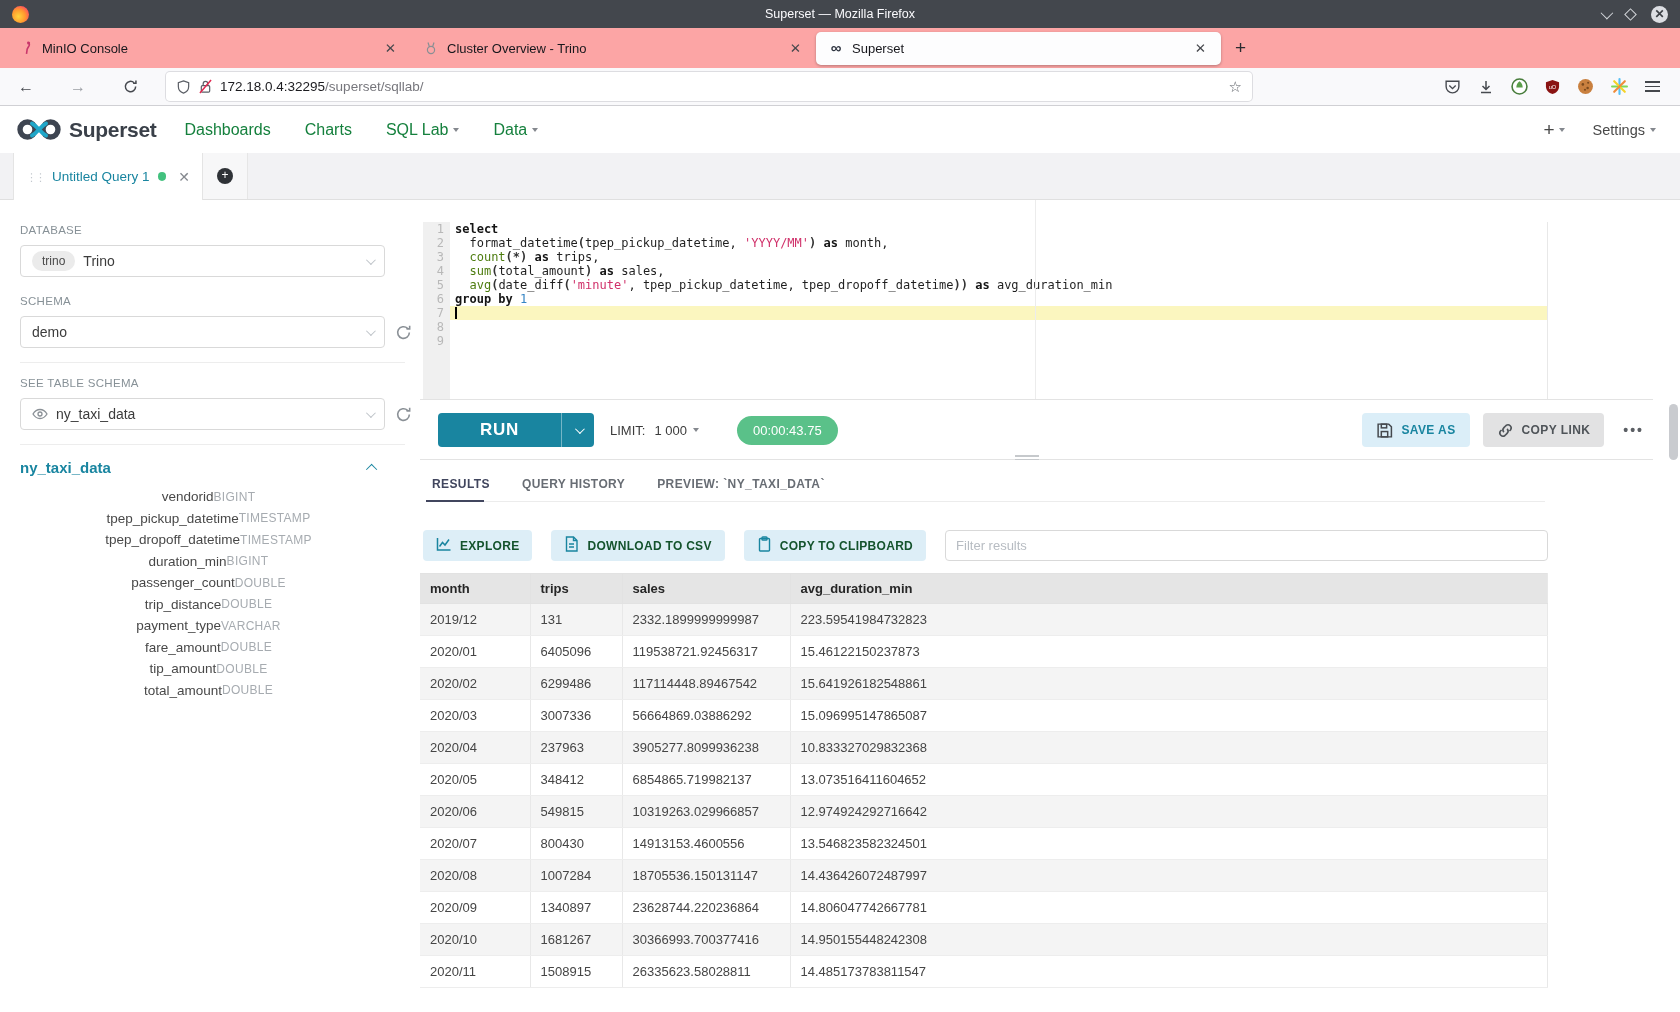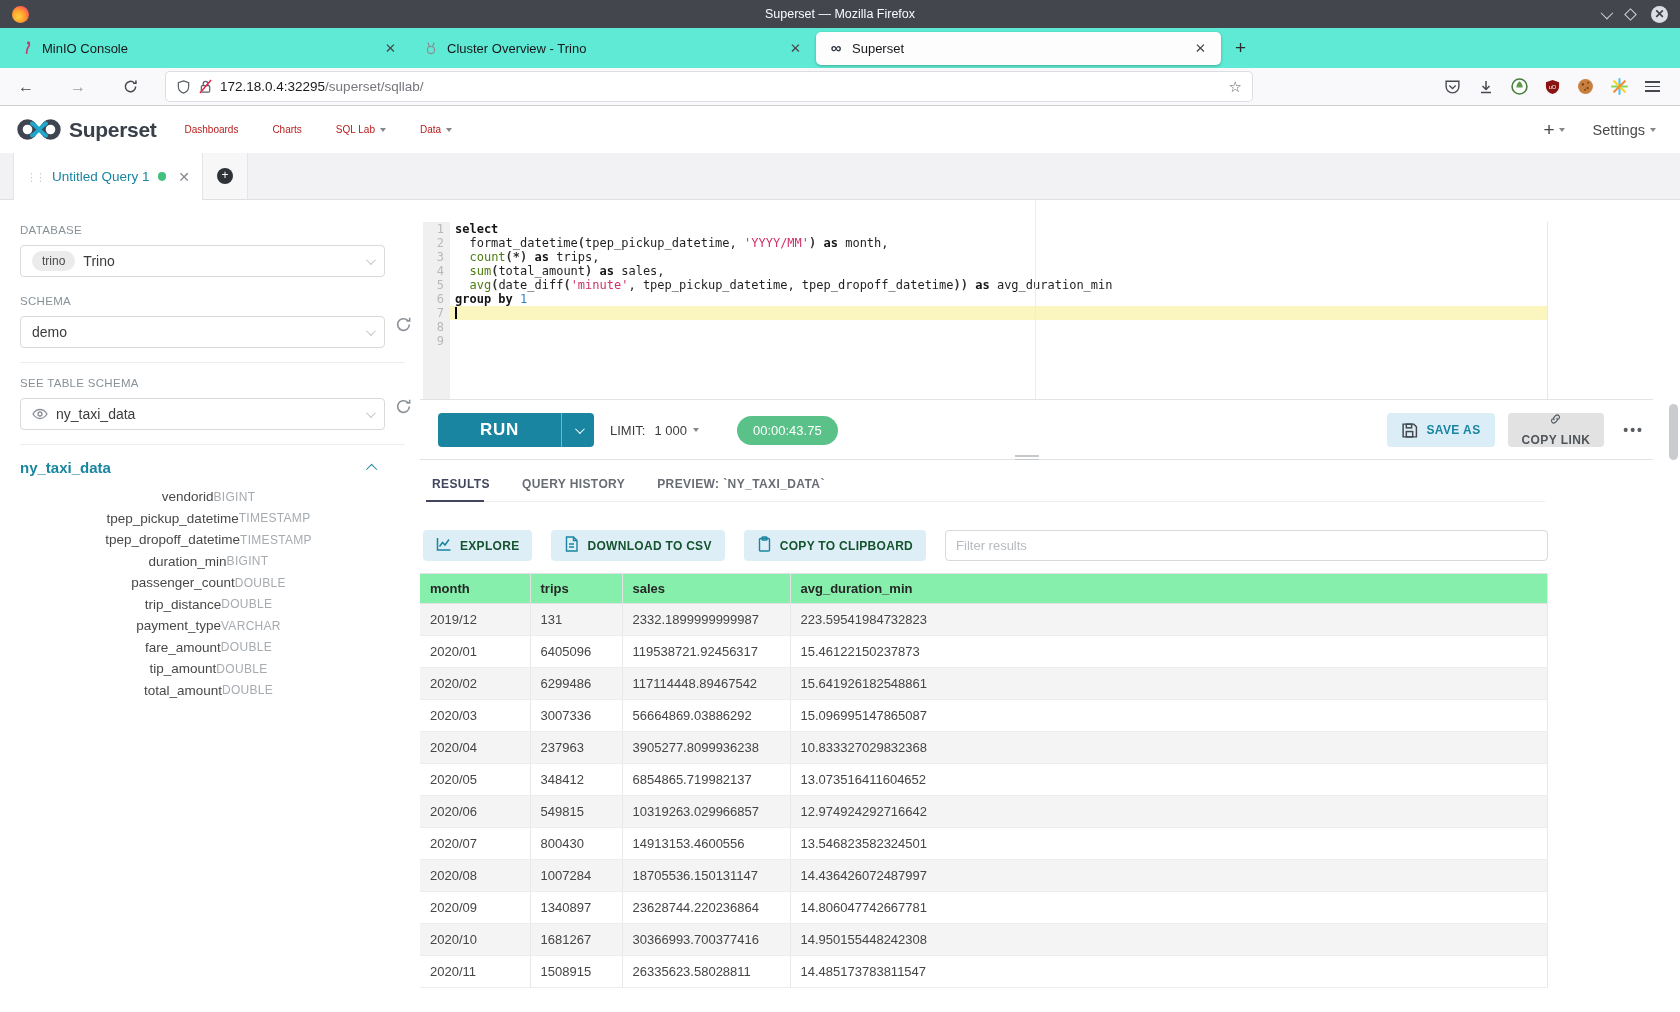--- a/index.html
+++ b/index.html
@@ -12,21 +12,21 @@
   .ff-logo { width:17px; height:17px; border-radius:50%;
     background:radial-gradient(circle at 38% 62%, #ffd43d 0%, #ff9a2e 45%, #ff4f5e 78%, #c12a85 100%); }
   .tb-title { position:absolute; left:0; right:0; text-align:center; font-size:12.5px; color:#fbfbfe; }
   .win-controls { margin-left:auto; display:flex; gap:16px; align-items:center; z-index:2; }
   .wc-min { width:9px; height:9px; border-right:1.6px solid #d4d7db; border-bottom:1.6px solid #d4d7db;
     transform:rotate(45deg) translateY(-2px); }
   .wc-max { width:9px; height:9px; border:1.6px solid #d4d7db; transform:rotate(45deg); }
   .wc-close { width:17px; height:17px; border-radius:50%; background:#dcdee3; color:#3b3f45;
     font-size:12px; line-height:16px; text-align:center; font-weight:bold; }
 
-  .tabstrip { height:40px; background:#5eead4; display:flex; align-items:center; padding:0 6px; }
+  .tabstrip { height:40px; background:#fca5a5; display:flex; align-items:center; padding:0 6px; }
   .btab { width:405px; height:40px; display:flex; align-items:center; gap:8px; padding:0 12px;
     font-size:13px; color:#17171c; }
   .btab.active { background:#fdfdfe; border-radius:5px; height:33px; box-shadow:0 1px 3px rgba(0,0,0,.28); }
   .btab-title { flex:1; white-space:nowrap; overflow:hidden; }
   .btab-close { color:#46484d; font-size:13.5px; padding:0 3px; }
   .tabicon { width:16px; display:inline-flex; justify-content:center; }
   .inf { font-weight:bold; color:#2e3440; font-size:15px; line-height:14px; }
   .newtab { font-size:19px; color:#2b2b30; padding:0 14px; }
 
   .urlrow { height:38px; background:#f9f9fb; border-bottom:1px solid #d0d0d4;
@@ -41,21 +41,21 @@
   .url-path { color:#76767c; }
   .star { font-size:15px; color:#5b5f66; }
   .ext-icons { margin-left:auto; display:flex; align-items:center; gap:17px; padding-right:6px; }
   .hamburger { display:flex; flex-direction:column; gap:3px; }
   .hamburger span { width:15px; height:1.7px; background:#44474c; }
 
   
   .snav { height:47px; background:#fff; display:flex; align-items:center; padding:0 16px; }
   .brand { display:flex; align-items:center; gap:7px; margin-right:28px; }
   .brand-name { font-size:21px; font-weight:bold; color:#3a4049; letter-spacing:-.3px; }
-  .snav-item { font-size:10px; color:#b91c1c; margin-right:34px; display:flex; align-items:center; gap:5px; }
+  .snav-item { font-size:16px; color:#15803d; margin-right:34px; display:flex; align-items:center; gap:5px; }
   .caret { width:0; height:0; border-left:3.5px solid transparent; border-right:3.5px solid transparent;
     border-top:4.5px solid #84888e; display:inline-block; }
   .snav-right { margin-left:auto; display:flex; align-items:center; gap:28px; padding-right:8px; }
   .plus-btn { font-size:19px; color:#484848; display:flex; align-items:center; gap:4px; }
   .settings { font-size:14.5px; color:#484848; display:flex; align-items:center; gap:5px; }
 
   .querytabs { height:47px; background:#f2f2f4; border-bottom:1px solid #e0e0e0;
     display:flex; align-items:stretch; padding-left:13px; }
   .qtab { width:190px; background:#fff; border-left:1px solid #e4e4e4; border-right:1px solid #e4e4e4;
     display:flex; align-items:center; padding:0 12px; gap:8px; margin-bottom:-1px; }
@@ -66,21 +66,21 @@
   .add-tab { width:45px; background:#f7f7f8; border-right:1px solid #e6e6e6;
     display:flex; align-items:center; justify-content:center; }
   .circle-plus { width:16px; height:16px; border-radius:50%; background:#2f3237; color:#fff;
     font-size:12px; line-height:15px; text-align:center; }
 
   
   .main { display:flex; height:812px; }
 
   .sidebar { width:420px; padding:24px 0 0 20px; }
   .side-label { font-size:11.5px; color:#879197; letter-spacing:.3px; margin-bottom:9px; }
-  .sel-row { display:flex; align-items:flex-start; }
+  .sel-row { display:flex; align-items:center; }
   .sel { width:365px; height:32px; border:1px solid #d9d9d9; border-radius:4px; background:#fff;
     display:flex; align-items:center; padding:0 11px; gap:8px; }
   .sel-value { font-size:14px; color:#3c3c3c; flex:1; }
   .pill { background:#ebebeb; border-radius:11px; padding:3px 10px; font-size:12px; color:#4a4a4a; }
   .chev { width:7px; height:7px; border-right:1.4px solid #bfc4c9; border-bottom:1.4px solid #bfc4c9;
     transform:rotate(45deg) translateY(-2px); }
   .refresh { margin-left:10px; display:flex; }
   .gap18 { height:18px; }
   .divider { width:385px; height:1px; background:#ededed; margin:14px 0; }
   .tbl-head { width:365px; display:flex; align-items:center; justify-content:space-between; margin-top:2px; }
@@ -119,21 +119,21 @@
   .chev-w { width:7px; height:7px; border-right:1.7px solid #fff; border-bottom:1.7px solid #fff;
     transform:rotate(45deg) translateY(-2px); }
   .limit { margin-left:16px; font-size:13px; color:#3c3c3c; display:flex; align-items:center; gap:6px; }
   .limit b { font-weight:normal; margin-left:3px; }
   .timer { margin-left:38px; background:#5ac189; color:#fff; font-size:13px;
     padding:7px 16px; border-radius:15px; }
   .tb-right { margin-left:auto; display:flex; align-items:center; gap:13px; }
   .saveas { height:34px; background:#dbeef8; border-radius:4px; display:flex; align-items:center;
     gap:8px; padding:0 14px; color:#1985a0; font-size:12px; font-weight:bold; letter-spacing:.4px; }
   .copylink { height:34px; background:#e2e2e3; border-radius:4px; display:flex; align-items:center;
-    gap:8px; padding:0 14px; color:#4f5459; font-size:12px; font-weight:bold; letter-spacing:.4px;flex-direction:column; }
+    gap:8px; padding:0 14px; color:#4f5459; font-size:12px; font-weight:bold; letter-spacing:.4px; }
   .dots { color:#5b5f64; font-size:14px; font-weight:bold; letter-spacing:2px; padding:0 6px; }
 
   .south { border-top:1px solid #e3e3e3; margin-top:7px; position:relative; flex:1; }
   .handle { position:absolute; top:-5px; left:595px; width:24px; display:flex;
     flex-direction:column; gap:2px; }
   .handle span { height:1.6px; background:#c6c9cc; }
   .stabs { display:flex; margin:17px 0 0 12px; border-bottom:1px solid #ececec; width:1113px; }
   .stab { font-size:12px; font-weight:bold; letter-spacing:.4px; color:#686d74;
     padding:0 0 10px 0; margin-right:32px; position:relative; }
   .stab.active { color:#41465e; }
@@ -143,21 +143,21 @@
   .act-btn { height:31px; background:#ddeef7; border-radius:4px; display:flex; align-items:center;
     gap:8px; padding:4px 13px; color:#14532d; font-size:12px; font-weight:bold; letter-spacing:.3px;
     margin-right:19px; }
   .filter-input { flex:1; height:31px; border:1px solid #d9d9d9; border-radius:4px;
     padding:0 10px; font-size:13px; color:#3c3c3c; font-family:"Liberation Sans",sans-serif; outline:none; }
   .filter-input::placeholder { color:#b7bcc2; }
   .rows-returned { margin:15px 0 0 3px; font-size:13.5px; color:#3c3c3c; }
   .rtable { margin:12px 0 0 0; border-collapse:collapse; table-layout:fixed; width:1128px;
     border-top:1px solid #e2e2e2; border-right:1px solid #e8e8e8; }
   .rtable th { height:30px; text-align:left; padding-left:10px; font-size:13px; color:#262626;
-    border-bottom:1px solid #e2e2e2; border-left:1px solid #e2e2e2; background:#86efac; }
+    border-bottom:1px solid #e2e2e2; border-left:1px solid #e2e2e2; background:#e5e5e5; }
   .rtable th:first-child { border-left:none; }
   .rtable td { height:32px; padding-left:10px; font-size:13px; color:#454545;
     border-bottom:1px solid #ededed; border-left:1px solid #e8e8e8; }
   .rtable td:first-child { border-left:none; }
   .rtable tr.stripe td { background:#f4f4f4; }
 
   .page-scrollbar { position:fixed; right:2px; top:404px; width:9px; height:56px;
     background:#c9cbcf; border-radius:5px; }
 </style>
 </head>

